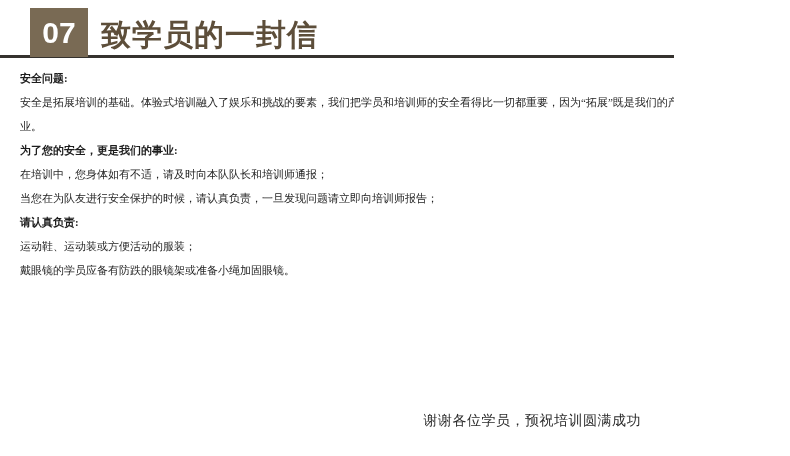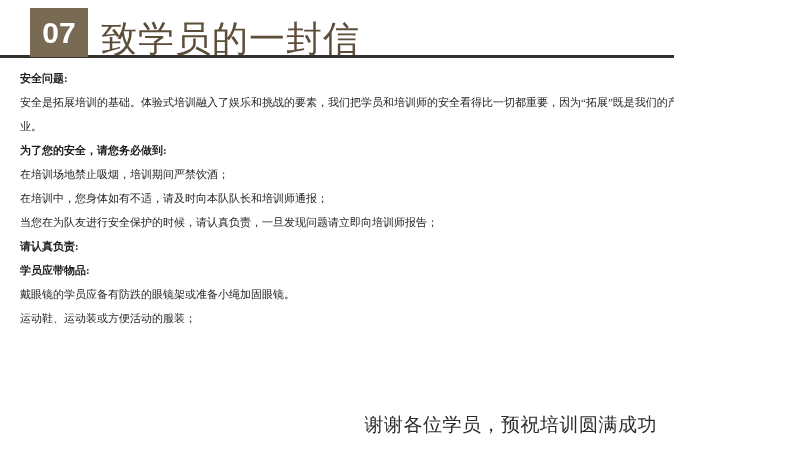--- a/index.html
+++ b/index.html
@@ -10,22 +10,22 @@
   }
   
   .num-box {
     position:absolute; left:30px; top:8px; width:58px; height:49px;
     background:#796a54; color:#ffffff; z-index:2;
     font-family:"Liberation Sans", sans-serif; font-weight:bold; font-size:30px;
     display:flex; align-items:center; justify-content:center;
   }
   .page-title {
     position:absolute; left:101px; top:15px;
-    font-family:"Liberation Sans", sans-serif; font-weight:normal;
-    font-size:36px; color:#5d4e3a; letter-spacing:1px;
+    font-family:"Liberation Sans", sans-serif; font-weight:bold;
+    font-size:30px; color:#5d4e3a; letter-spacing:1px;
   }
   .rule {
     position:absolute; left:0; top:55px; width:790px; height:3px;
     background:#35322e; z-index:1;
   }
   
   .letter {
     position:absolute; left:20px; top:66px; width:752px;
     color:#1d1d1d; font-size:11px;
   }
@@ -43,56 +43,54 @@
   }
   .logo-tagline {
     margin:2px auto 0 auto; width:64px; box-sizing:border-box;
     border:1px solid rgba(255,255,255,0.85);
     font-family:"Liberation Sans", sans-serif; font-size:4px;
     line-height:5px; padding:1px 0; color:#ffffff;
     white-space:nowrap; overflow:hidden;
   }
   
   .thanks {
-    position:absolute; top:412px; right:17px;
-    font-family:"Liberation Sans", sans-serif; font-size:19px;
+    position:absolute; top:412px; right:33px;
+    font-family:"Liberation Sans", sans-serif; font-size:14px;
     color:#2b2b2b; font-weight:500; letter-spacing:0.5px;
   }
 </style>
 </head>
 <body>
 
 <div class="slide">
 
   <div class="num-box">07</div>
   <div class="page-title">致学员的一封信</div>
   <div class="rule"></div>
 
   <div class="letter">
 
     <div class="section">
       <div class="heading">安全问题:</div>
       <p class="para">安全是拓展培训的基础。体验式培训融入了娱乐和挑战的要素，我们把学员和培训师的安全看得比一切都重要，因为“拓展”既是我们的产品，更是我们的事业。</p>
     </div>
 
     <div class="section">
-      <div class="heading">为了您的安全，请您务必做到:</div>
-      <div class="bodyline">在培训场地禁止吸烟，培训期间严禁饮酒；</div>
+      <div class="heading">为了您的安全，更是我们的事业:</div>
       <div class="bodyline">在培训中，您身体如有不适，请及时向本队队长和培训师通报；</div>
       <div class="bodyline">当您在为队友进行安全保护的时候，请认真负责，一旦发现问题请立即向培训师报告；</div>
     </div>
 
     <div class="section">
       <div class="heading">请认真负责:</div>
     </div>
 
     <div class="section">
-      <div class="heading">学员应带物品:</div>
+      <div class="bodyline">运动鞋、运动装或方便活动的服装；</div>
       <div class="bodyline">戴眼镜的学员应备有防跌的眼镜架或准备小绳加固眼镜。</div>
-      <div class="bodyline">运动鞋、运动装或方便活动的服装；</div>
     </div>
 
   </div>
 
   <div class="logo">
     <svg class="logo-mark" width="32" height="32" viewBox="0 0 100 100" aria-hidden="true">
       <path d="M50 6 L88 44 L68 64 L68 46 L32 46 L50 28 Z" fill="#e9ecf2"></path>
       <path d="M50 94 L12 56 L32 36 L32 54 L68 54 L50 72 Z" fill="#ffffff"></path>
     </svg>
     <div class="logo-name">思行教育培训</div>

